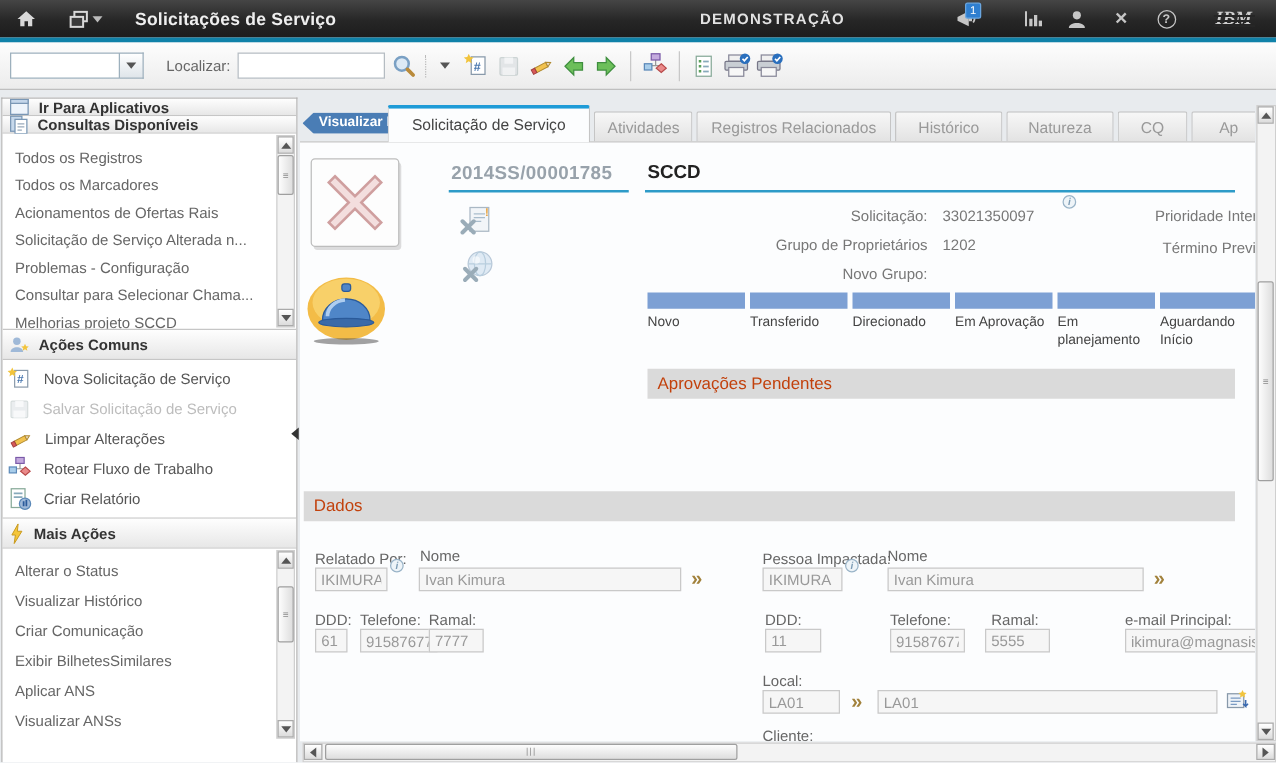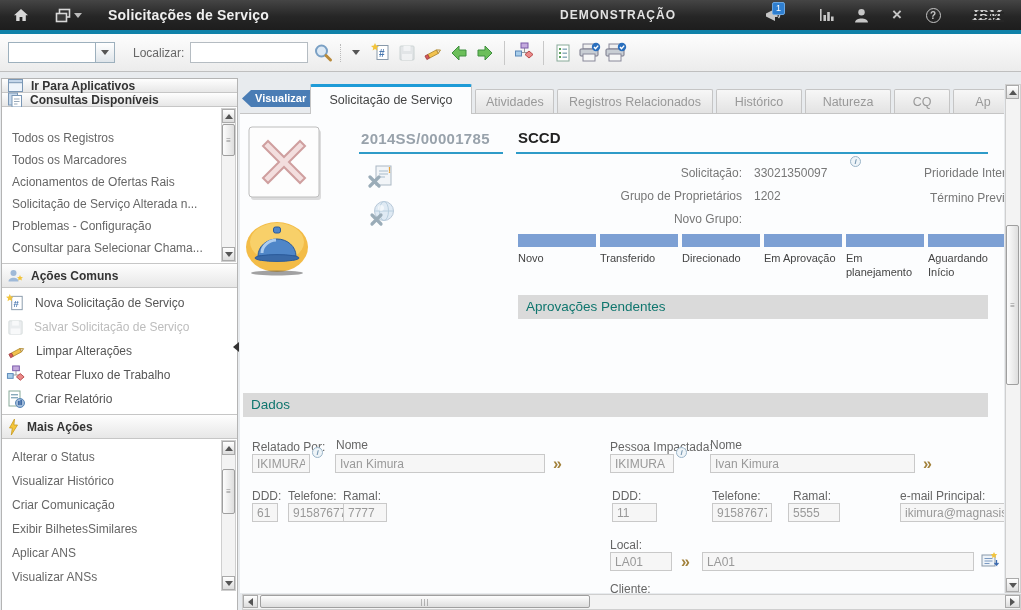--- a/index.html
+++ b/index.html
@@ -84,21 +84,21 @@
   .fv { position:absolute; left:514px; color:#777; font-size:12px; }
   .fr { position:absolute; white-space:nowrap; color:#777; font-size:12px; }
   .info { display:inline-block; width:11px; height:11px; border-radius:50%; border:1px solid #9ab4c8;
           color:#7d9cb5; font-size:8px; line-height:10px; text-align:center; background:#eef4f8; font-style:italic; font-weight:bold; }
 
   #statusflow { position:absolute; left:278px; top:120px; display:flex; gap:4px; }
   .seg { width:78px; }
   .seg-bar { height:13px; background:#7da0d4; }
   .seg-label { margin-top:4px; font-size:11px; color:#444; line-height:1.3; }
 
-  .section-bar { position:absolute; height:24px; line-height:24px; background:#dadada; color:#0f766e;
+  .section-bar { position:absolute; height:24px; line-height:24px; background:#dadada; color:#c2410c;
                  font-size:13.5px; padding-left:8px; }
 
   #subtabs { position:absolute; left:3px; top:242px; display:flex; align-items:flex-end; height:30px; }
   .subtab { flex:none; height:25px; line-height:24px; background:linear-gradient(180deg,#efefef,#e0e0e0);
             border:1px solid #c5c5c5; border-bottom:none; color:#999; font-size:12.5px; margin-right:4px;
             padding:0 13px; border-radius:2px 2px 0 0; cursor:pointer; white-space:nowrap; }
   .subtab.active { height:30px; line-height:28px; background:#fcfdfe; border-top:3px solid #1e9bd7; color:#444; }
 
   .ipt { position:absolute; height:19px; background:#f6f6f6; border:1px solid #c9c9c9; color:#999;
          font-size:12px; padding:0 4px; font-family:"Liberation Sans",sans-serif; }
@@ -275,21 +275,21 @@
           <rect x="1.5" y="1" width="9" height="12" fill="#c7d9ec" stroke="#7a97b5"></rect>
           <rect x="5" y="3.5" width="9.5" height="11.5" fill="#fff" stroke="#7a97b5"></rect>
           <line x1="7" y1="7" x2="12.5" y2="7" stroke="#9ab"></line>
           <line x1="7" y1="9.5" x2="12.5" y2="9.5" stroke="#9ab"></line>
           <line x1="7" y1="12" x2="10.5" y2="12" stroke="#9ab"></line>
         </svg>
       <span>Consultas Disponíveis</span>
     </div>
 
     <div class="sb-list" style="height:157px;">
-      <div style="padding-top:20px;">
+      <div style="padding-top:8px;">
         <div class="sb-item">Todos os Registros</div>
         <div class="sb-item">Todos os Marcadores</div>
         <div class="sb-item">Acionamentos de Ofertas Rais</div>
         <div class="sb-item">Solicitação de Serviço Alterada n...</div>
         <div class="sb-item">Problemas - Configuração</div>
         <div class="sb-item">Consultar para Selecionar Chama...</div>
         <div class="sb-item">Melhorias projeto SCCD</div>
       </div>
       <div class="scroll-v">
         <span class="scr-btn" style="top:0;">

